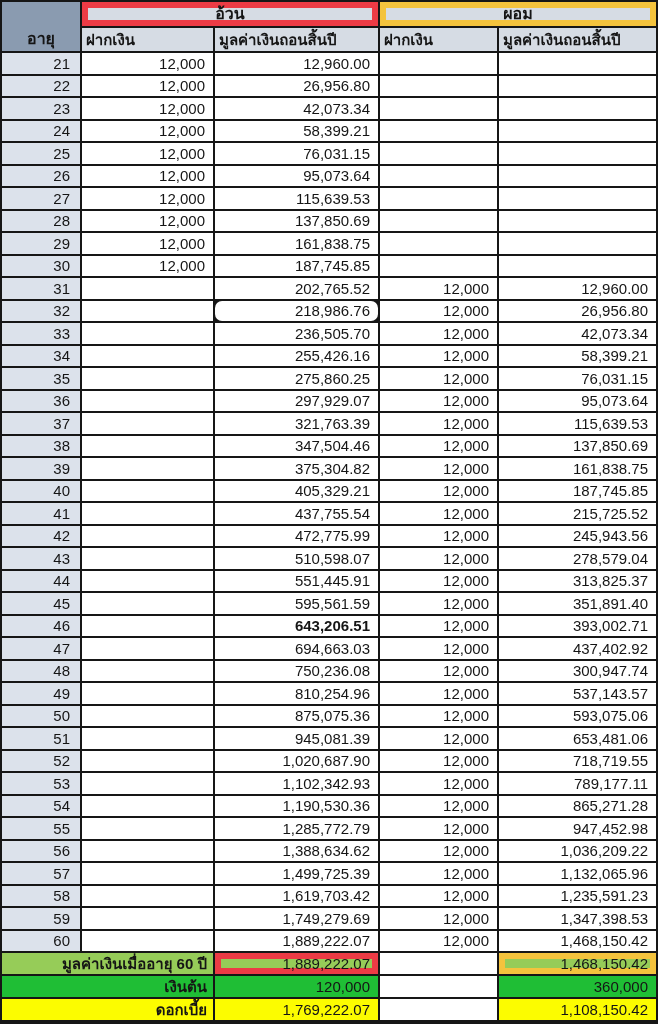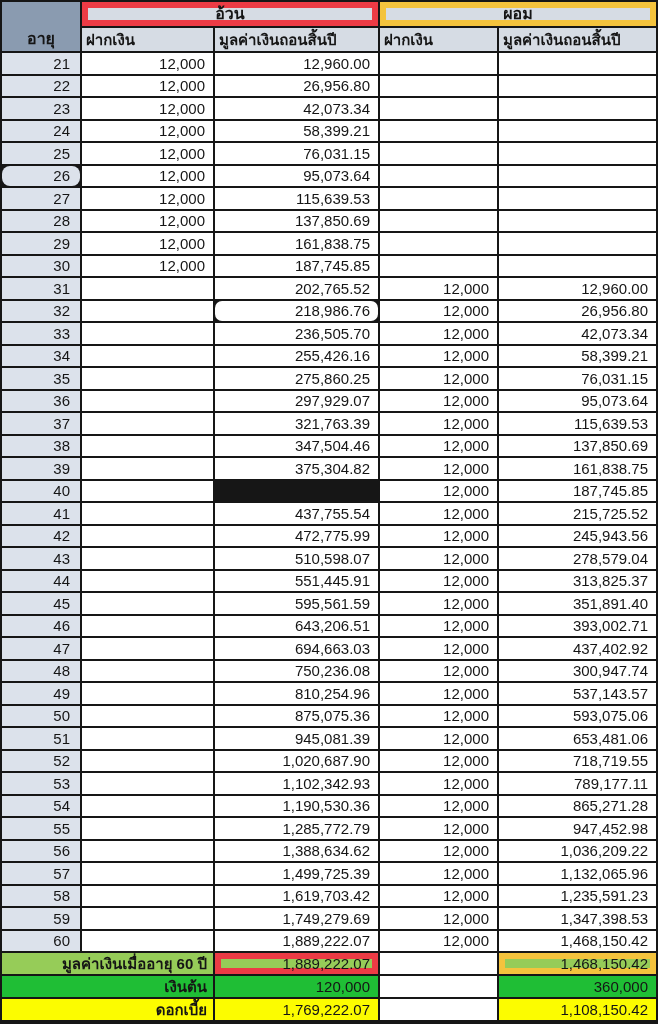--- a/index.html
+++ b/index.html
@@ -84,21 +84,21 @@
     <div class="cell num age" style="grid-area: 6 / 1;">24</div>
     <div class="cell num" style="grid-area: 6 / 2;">12,000</div>
     <div class="cell num" style="grid-area: 6 / 3;">58,399.21</div>
     <div class="cell num" style="grid-area: 6 / 4;"></div>
     <div class="cell num" style="grid-area: 6 / 5;"></div>
     <div class="cell num age" style="grid-area: 7 / 1;">25</div>
     <div class="cell num" style="grid-area: 7 / 2;">12,000</div>
     <div class="cell num" style="grid-area: 7 / 3;">76,031.15</div>
     <div class="cell num" style="grid-area: 7 / 4;"></div>
     <div class="cell num" style="grid-area: 7 / 5;"></div>
-    <div class="cell num age" style="grid-area: 8 / 1; border-radius: 8px;">26</div>
+    <div class="cell num age" style="grid-area: 8 / 1;">26</div>
     <div class="cell num" style="grid-area: 8 / 2;">12,000</div>
     <div class="cell num" style="grid-area: 8 / 3;">95,073.64</div>
     <div class="cell num" style="grid-area: 8 / 4;"></div>
     <div class="cell num" style="grid-area: 8 / 5;"></div>
     <div class="cell num age" style="grid-area: 9 / 1;">27</div>
     <div class="cell num" style="grid-area: 9 / 2;">12,000</div>
     <div class="cell num" style="grid-area: 9 / 3;">115,639.53</div>
     <div class="cell num" style="grid-area: 9 / 4;"></div>
     <div class="cell num" style="grid-area: 9 / 5;"></div>
     <div class="cell num age" style="grid-area: 10 / 1;">28</div>
@@ -156,20 +156,21 @@
     <div class="cell num" style="grid-area: 20 / 3;">347,504.46</div>
     <div class="cell num" style="grid-area: 20 / 4;">12,000</div>
     <div class="cell num" style="grid-area: 20 / 5;">137,850.69</div>
     <div class="cell num age" style="grid-area: 21 / 1;">39</div>
     <div class="cell num" style="grid-area: 21 / 2;"></div>
     <div class="cell num" style="grid-area: 21 / 3;">375,304.82</div>
     <div class="cell num" style="grid-area: 21 / 4;">12,000</div>
     <div class="cell num" style="grid-area: 21 / 5;">161,838.75</div>
     <div class="cell num age" style="grid-area: 22 / 1;">40</div>
     <div class="cell num" style="grid-area: 22 / 2;"></div>
+    <div class="cell num" style="grid-area: 22 / 3;">405,329.21</div>
     <div class="cell num" style="grid-area: 22 / 4;">12,000</div>
     <div class="cell num" style="grid-area: 22 / 5;">187,745.85</div>
     <div class="cell num age" style="grid-area: 23 / 1;">41</div>
     <div class="cell num" style="grid-area: 23 / 2;"></div>
     <div class="cell num" style="grid-area: 23 / 3;">437,755.54</div>
     <div class="cell num" style="grid-area: 23 / 4;">12,000</div>
     <div class="cell num" style="grid-area: 23 / 5;">215,725.52</div>
     <div class="cell num age" style="grid-area: 24 / 1;">42</div>
     <div class="cell num" style="grid-area: 24 / 2;"></div>
     <div class="cell num" style="grid-area: 24 / 3;">472,775.99</div>
@@ -185,21 +186,21 @@
     <div class="cell num" style="grid-area: 26 / 3; padding-left: 40px;">551,445.91</div>
     <div class="cell num" style="grid-area: 26 / 4;">12,000</div>
     <div class="cell num" style="grid-area: 26 / 5;">313,825.37</div>
     <div class="cell num age" style="grid-area: 27 / 1;">45</div>
     <div class="cell num" style="grid-area: 27 / 2;"></div>
     <div class="cell num" style="grid-area: 27 / 3;">595,561.59</div>
     <div class="cell num" style="grid-area: 27 / 4;">12,000</div>
     <div class="cell num" style="grid-area: 27 / 5;">351,891.40</div>
     <div class="cell num age" style="grid-area: 28 / 1;">46</div>
     <div class="cell num" style="grid-area: 28 / 2;"></div>
-    <div class="cell num" style="grid-area: 28 / 3;">643,206.51</div>
+    <div class="cell num" style="grid-area: 28 / 3; font-weight: bold;">643,206.51</div>
     <div class="cell num" style="grid-area: 28 / 4;">12,000</div>
     <div class="cell num" style="grid-area: 28 / 5;">393,002.71</div>
     <div class="cell num age" style="grid-area: 29 / 1;">47</div>
     <div class="cell num" style="grid-area: 29 / 2;"></div>
     <div class="cell num" style="grid-area: 29 / 3;">694,663.03</div>
     <div class="cell num" style="grid-area: 29 / 4;">12,000</div>
     <div class="cell num" style="grid-area: 29 / 5;">437,402.92</div>
     <div class="cell num age" style="grid-area: 30 / 1;">48</div>
     <div class="cell num" style="grid-area: 30 / 2;"></div>
     <div class="cell num" style="grid-area: 30 / 3;">750,236.08</div>

